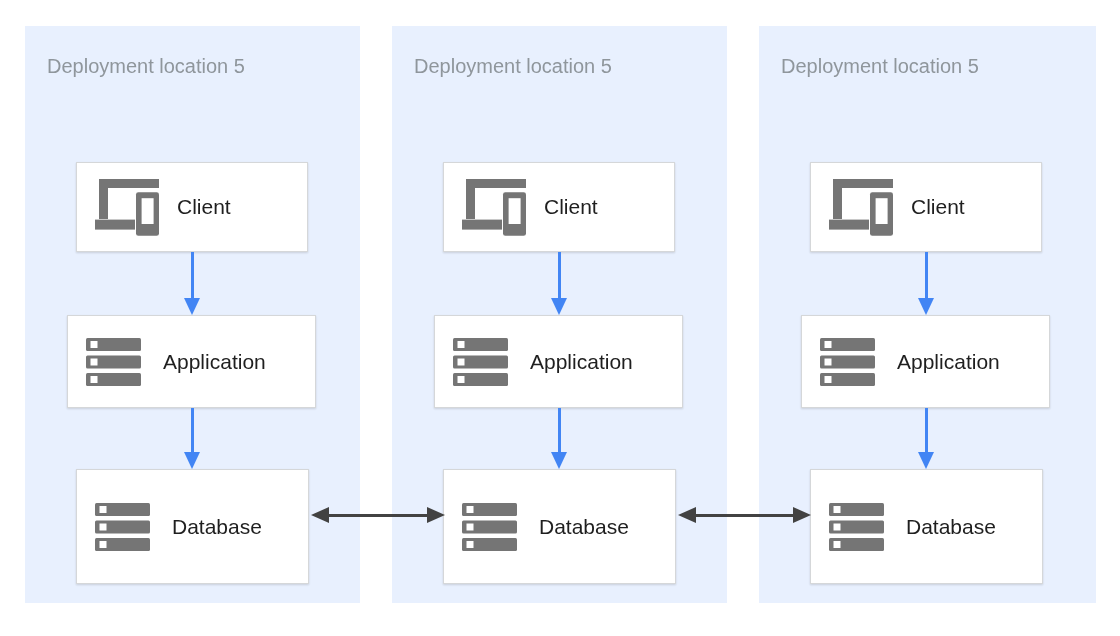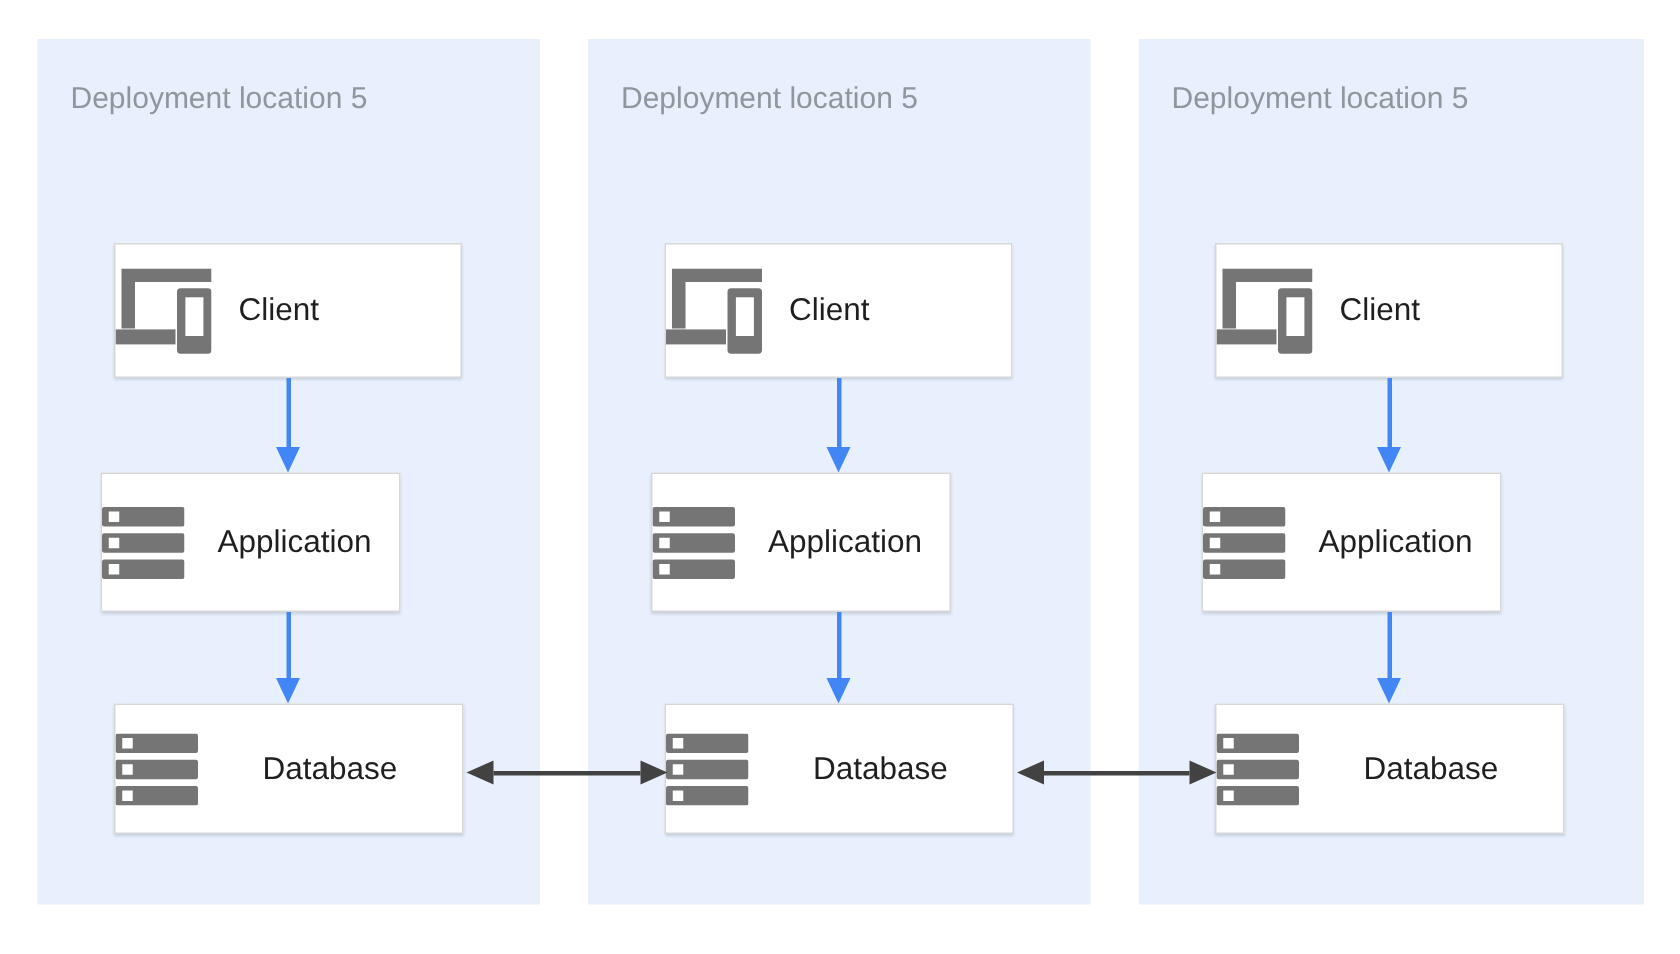--- a/index.html
+++ b/index.html
@@ -42,24 +42,25 @@
     color:var(--panel-title);
     white-space:nowrap;
   }
   .node{
     position:absolute;
     background:var(--box-bg);
     border:1px solid var(--box-border);
     box-shadow:0 1px 2px rgba(0,0,0,0.14);
     display:flex;
     align-items:center;
+    padding-left:18px;
   }
   .node-client{left:51px;top:136px;width:232px;height:90px;}
-  .node-application{left:42px;top:289px;width:200px;height:93px;}
-  .node-database{left:51px;top:443px;width:233px;height:87px;gap:21px;}
+  .node-application{left:42px;top:289px;width:249px;height:93px;}
+  .node-database{left:51px;top:443px;width:233px;height:115px;}
   .node .icon{
     display:flex;align-items:center;justify-content:center;
     flex:0 0 auto;
   }
   .icon-devices{width:64px;height:57px;margin-right:18px;}
   .icon-servers{width:55px;height:48px;margin-right:22px;}
   .icon svg{display:block;width:100%;height:100%;}
   .node .label{
     font-size:21px;
     color:var(--box-text);

